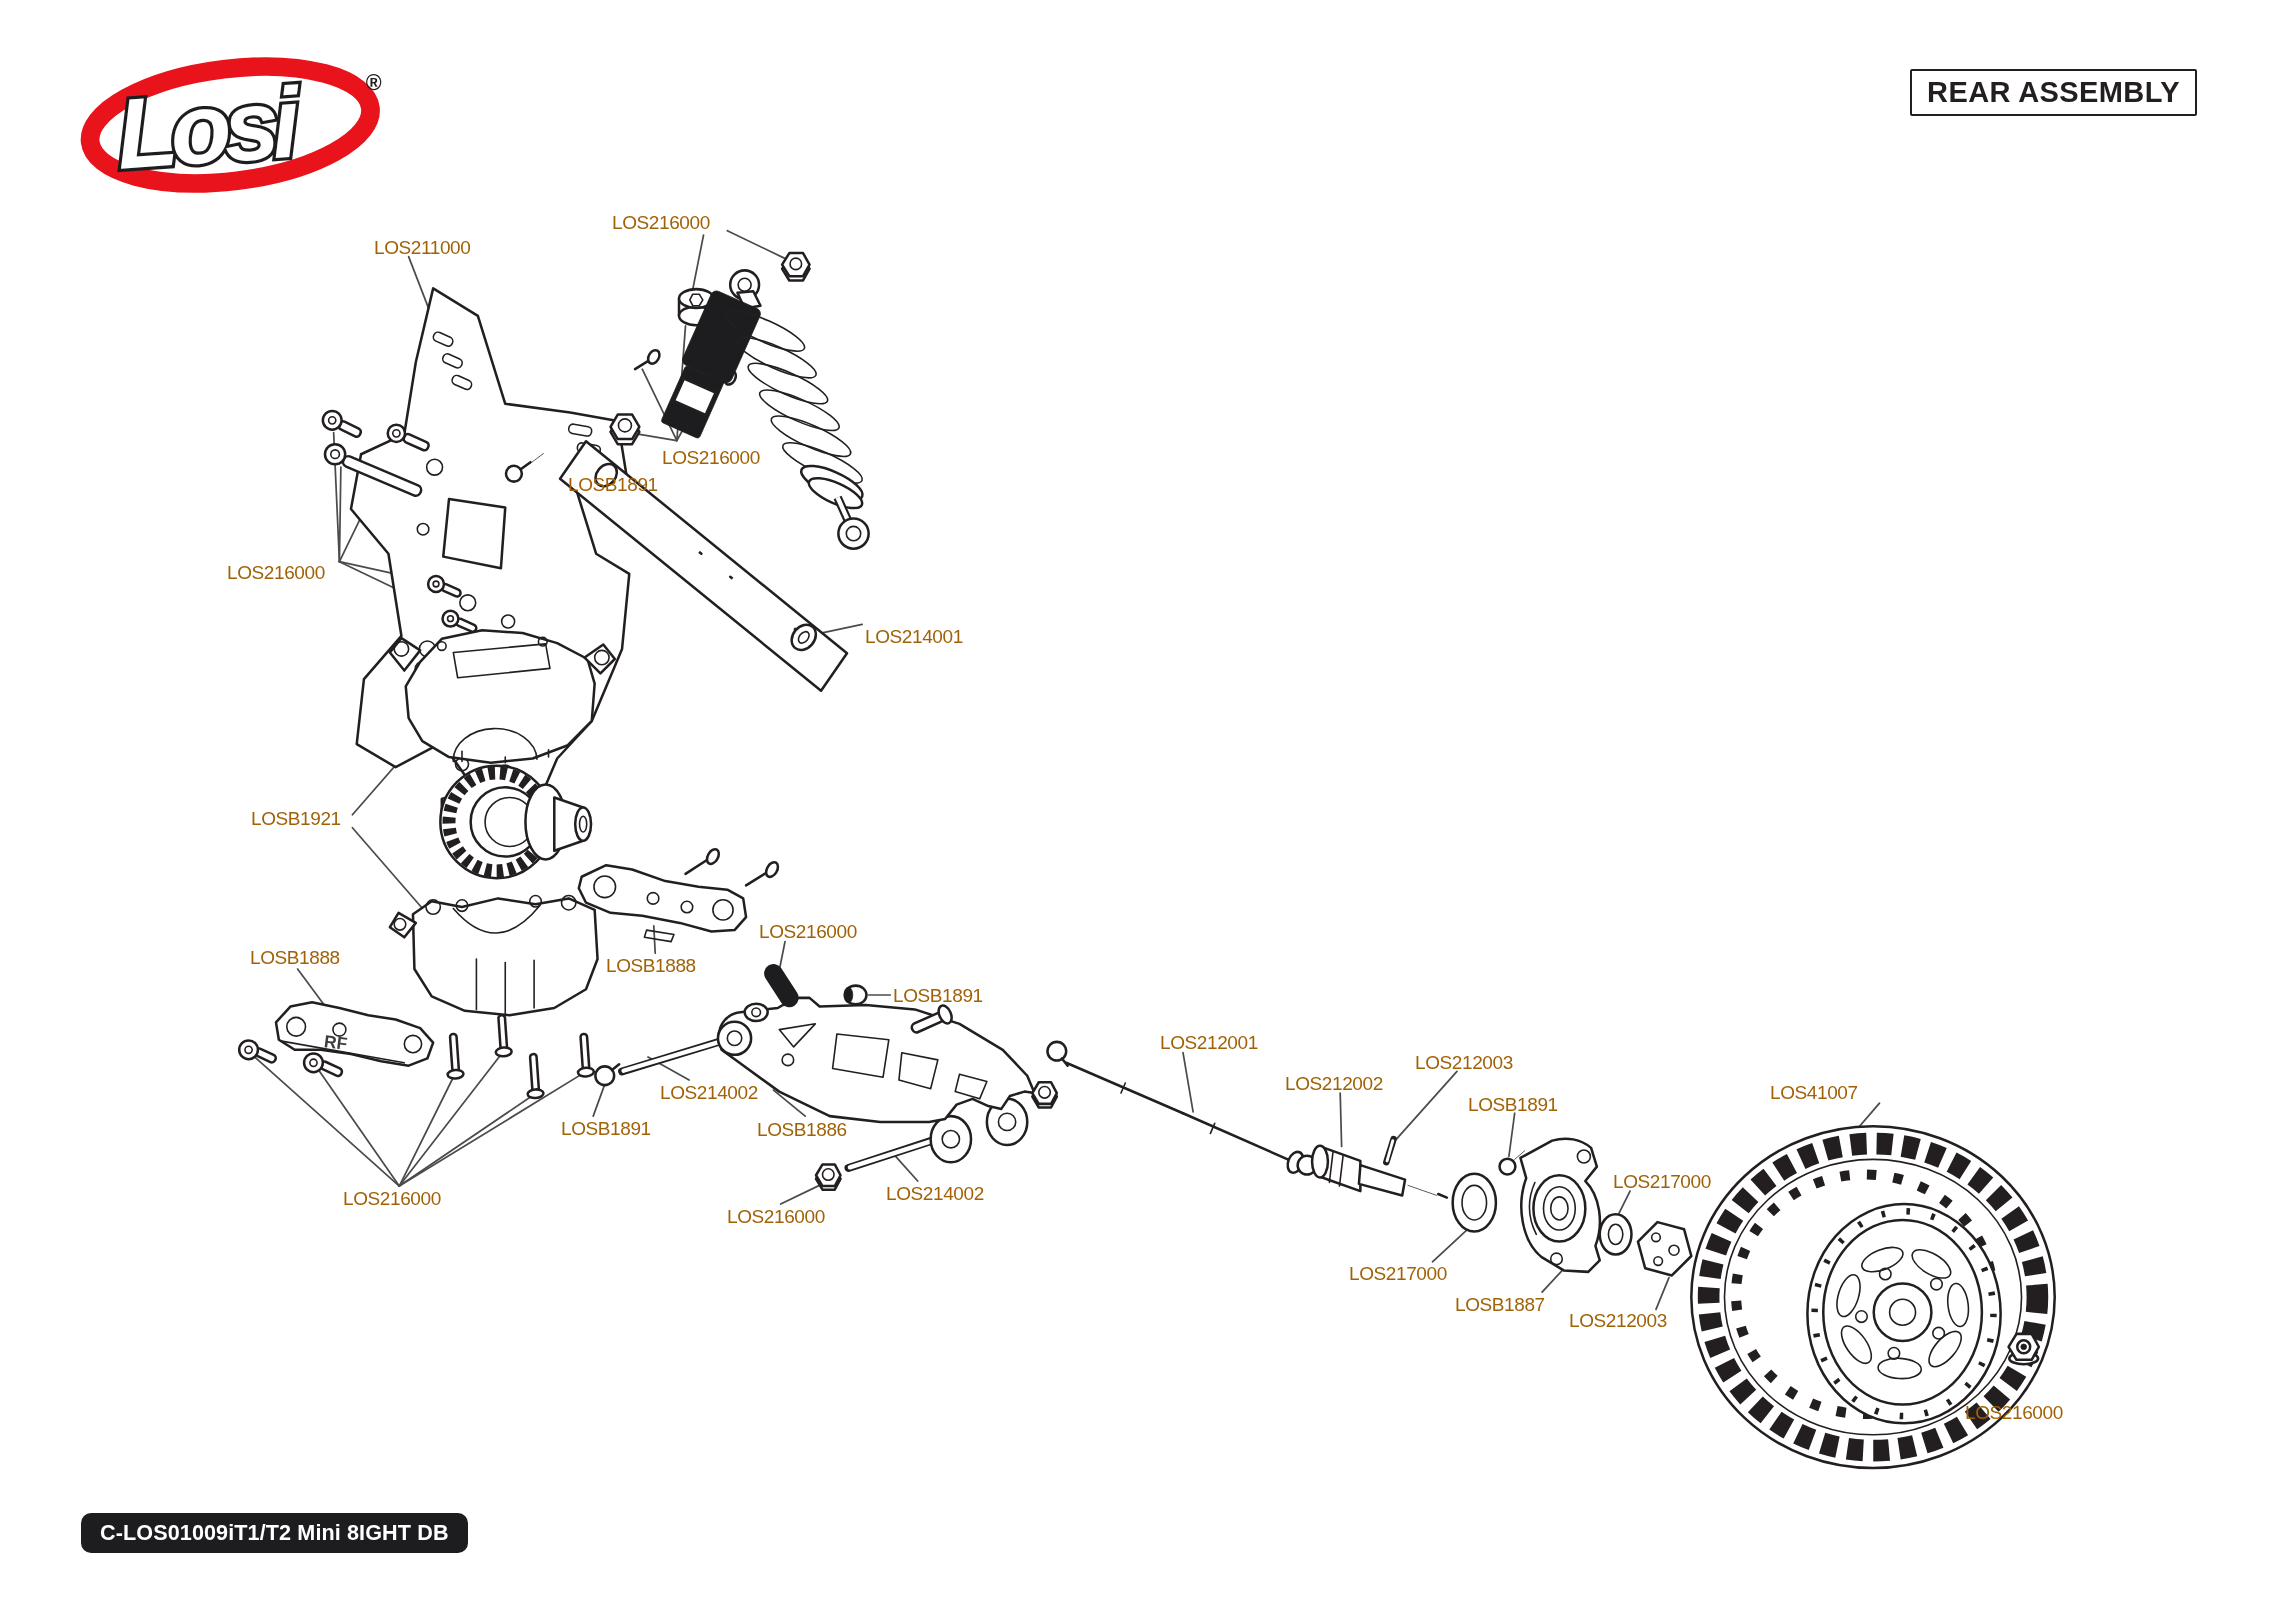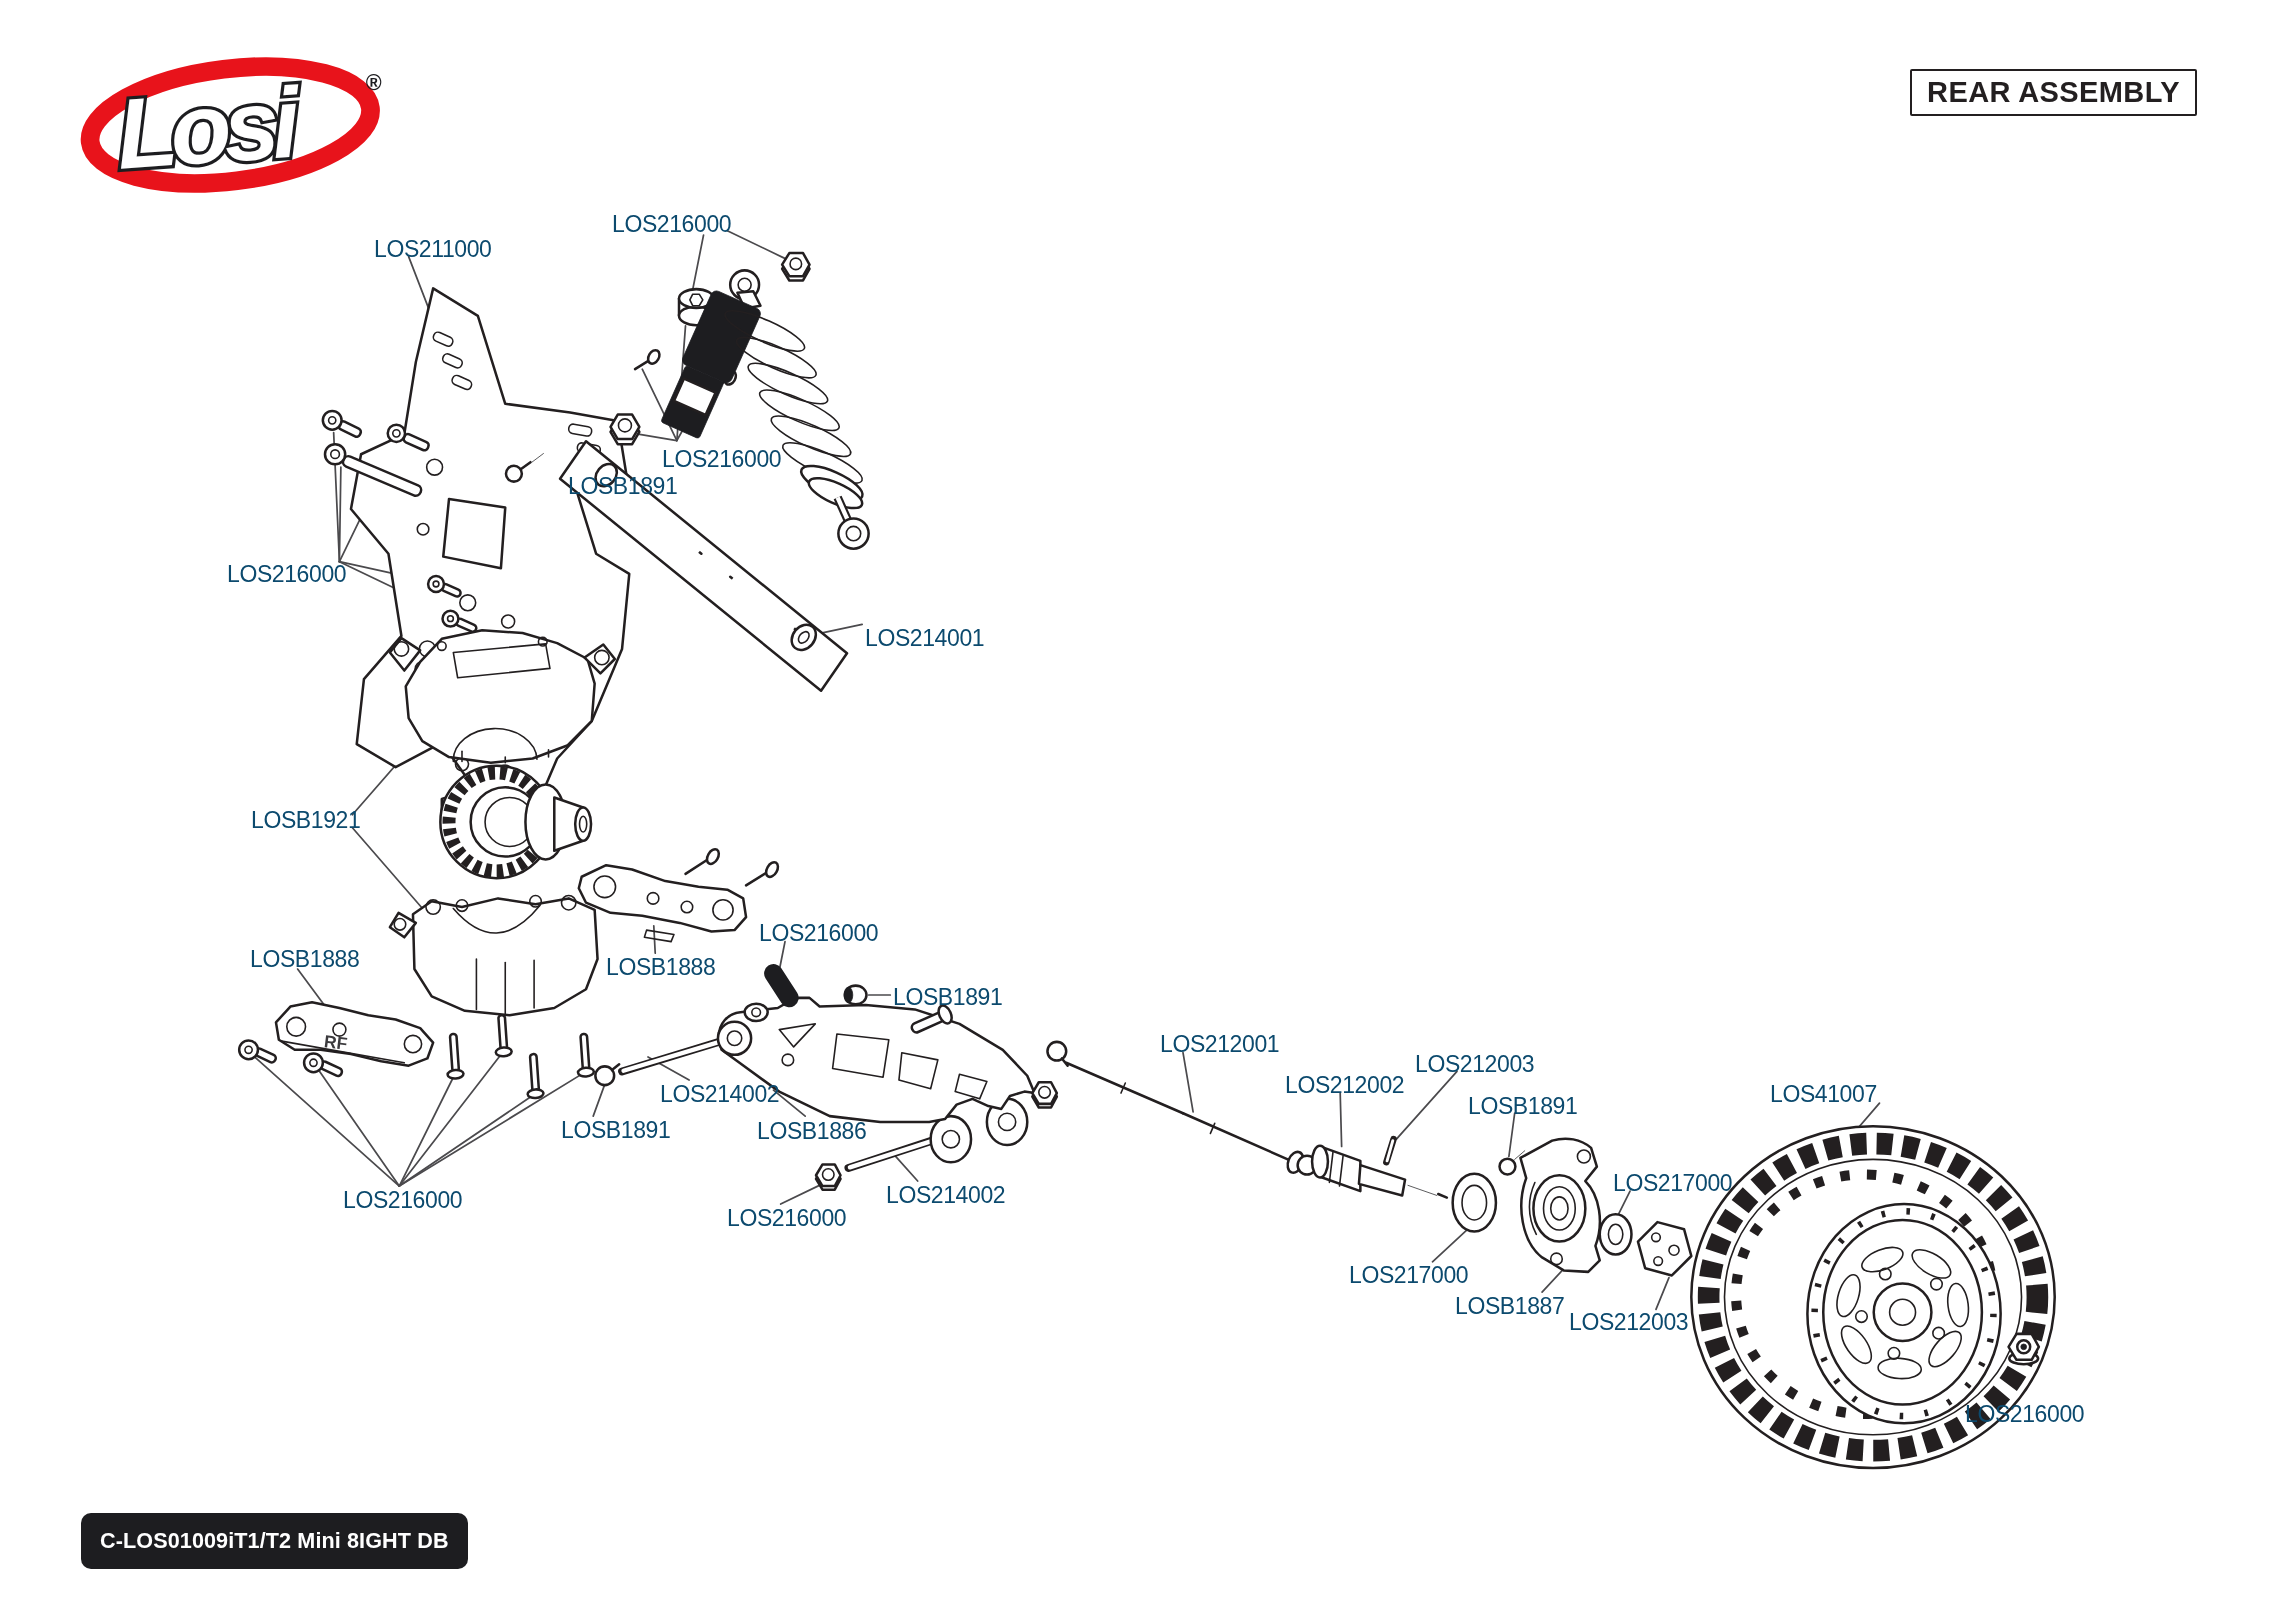--- a/index.html
+++ b/index.html
@@ -6,27 +6,27 @@
   #canvas{position:relative;width:2273px;height:1623px;background:#fff;overflow:hidden;
           font-family:"Liberation Sans",sans-serif;color:#231f20;}
   svg{display:block;}
   #diagram-svg{position:absolute;left:0;top:0;}
   
   .p{fill:#ffffff;stroke:#231f20;stroke-width:3.5;stroke-linejoin:round;stroke-linecap:round;}
   .pt{fill:none;stroke:#231f20;stroke-width:2.2;stroke-linejoin:round;stroke-linecap:round;}
   .pk{fill:#1d1d20;stroke:#1d1d20;stroke-width:1;stroke-linejoin:round;}
   .ld{fill:none;stroke:#4b4a4d;stroke-width:2.4;stroke-linecap:round;}
   #label-layer{position:absolute;left:0;top:0;width:100%;height:100%;pointer-events:none;}
-  .part-label{position:absolute;font-size:23px;line-height:1;letter-spacing:-0.4px;
-              color:#0c4a6e;white-space:nowrap;}
+  .part-label{position:absolute;font-size:19px;line-height:1;letter-spacing:-0.4px;
+              color:#a16207;white-space:nowrap;}
   #title-box{position:absolute;left:1910px;top:69px;width:283px;height:43px;
              border:2.9px solid #231f20;border-radius:2px;display:flex;align-items:center;
              justify-content:center;font-size:29px;font-weight:bold;letter-spacing:0.4px;}
   #footer-badge{position:absolute;left:81px;top:1513px;height:40px;background:#1d1d20;
-                border-radius:10px;display:flex;align-items:center;padding:8px 19px;
+                border-radius:10px;display:flex;align-items:center;padding:0 19px;
                 color:#ffffff;font-size:21.6px;font-weight:bold;letter-spacing:0.1px;}
   #logo{position:absolute;left:79px;top:53px;width:317px;height:144px;}
   #logo .reg{font-size:30px;font-weight:bold;}
 </style>
 </head>
 <body>
 
 <div id="canvas">
 
   <div id="logo">

